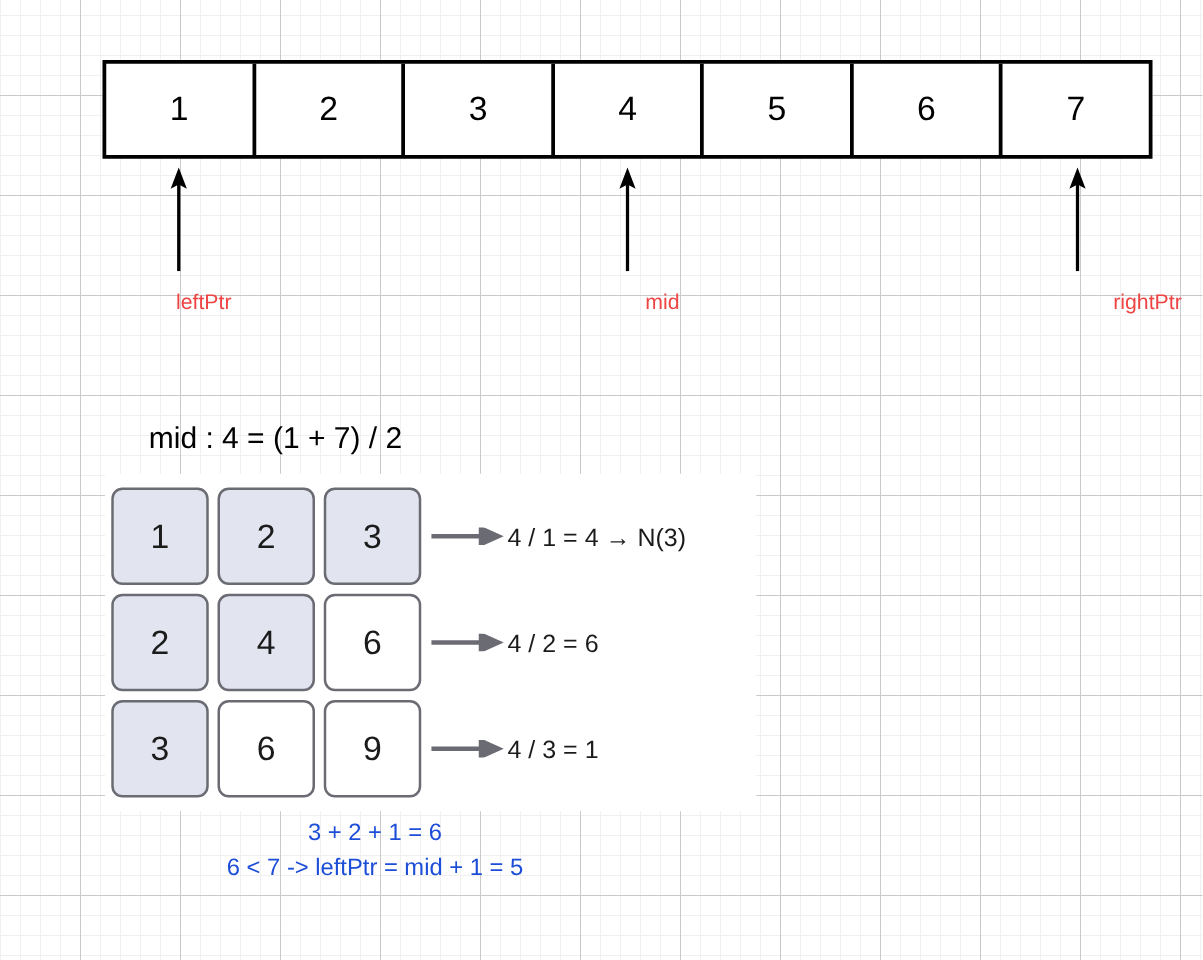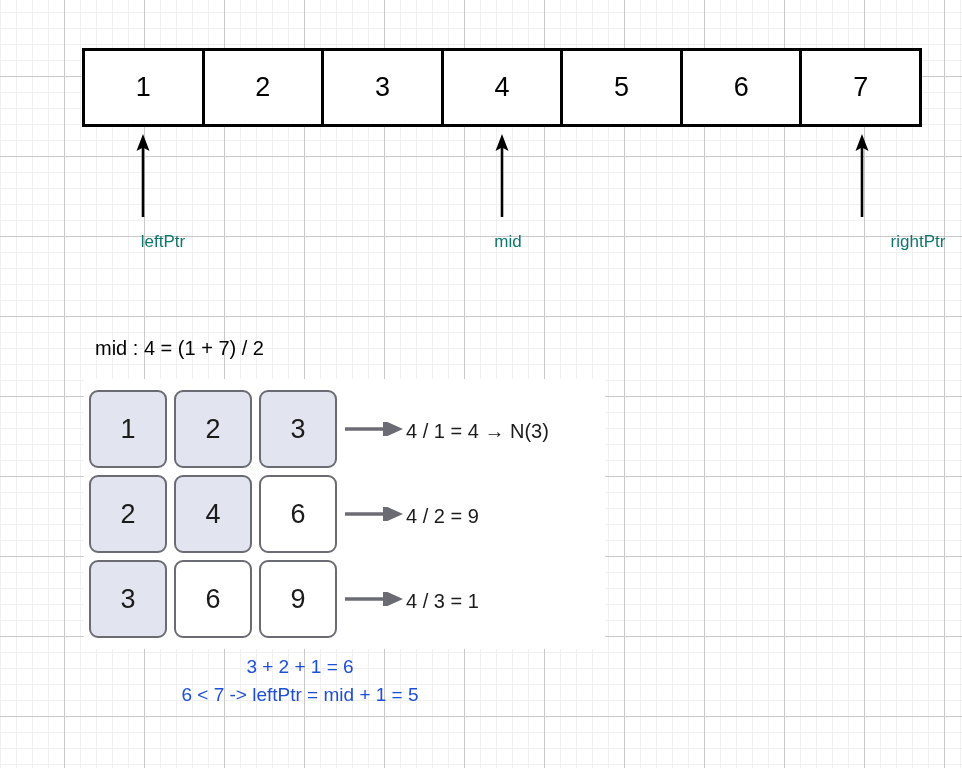--- a/index.html
+++ b/index.html
@@ -75,32 +75,32 @@
 
   
   .ptr-arrow {
     position: absolute;
     width: 22px;
     height: 84px;
   }
   .ptr-label {
     position: absolute;
     font-size: 17px;
-    color: #0f766e;
+    color: #ef4444;
     white-space: nowrap;
     transform: translateX(-50%);
     padding-left: 40px;
   }
 
   
   #mid-formula {
     position: absolute;
-    left: 95px;
+    left: 119px;
     top: 337px;
-    font-size: 20px;
+    font-size: 24px;
     color: #000000;
     white-space: nowrap;
   }
 
   
   #mult-grid {
     position: absolute;
     left: 89px;
     top: 390px;
     display: grid;
@@ -173,21 +173,21 @@
 <svg class="ptr-arrow" style="left:491px; top:133px;" viewBox="0 0 22 84">
   <line x1="11" y1="84" x2="11" y2="12" stroke="#000" stroke-width="2.6"></line>
   <polygon points="11,1 4.5,18 11,14.5 17.5,18" fill="#000"></polygon>
 </svg>
 <svg class="ptr-arrow" style="left:851px; top:133px;" viewBox="0 0 22 84">
   <line x1="11" y1="84" x2="11" y2="12" stroke="#000" stroke-width="2.6"></line>
   <polygon points="11,1 4.5,18 11,14.5 17.5,18" fill="#000"></polygon>
 </svg>
 
 <div class="ptr-label" style="left:143px; top:232px;">leftPtr</div>
-<div class="ptr-label" style="left:488px; top:232px;">mid</div>
+<div class="ptr-label" style="left:510px; top:232px;">mid</div>
 <div class="ptr-label" style="left:862px; top:232px;margin-left:36px;">rightPtr</div>
 
 <div id="mid-formula">mid : 4 = (1 + 7) / 2</div>
 
 <div id="mult-grid">
   <div class="cell shaded">1</div>
   <div class="cell shaded">2</div>
   <div class="cell shaded">3</div>
   <div class="cell shaded">2</div>
   <div class="cell shaded">4</div>
@@ -204,19 +204,19 @@
 <svg class="row-connector" style="top:507px;" viewBox="0 0 60 14">
   <line x1="0" y1="7" x2="40" y2="7" stroke="#6b6b73" stroke-width="3.5"></line>
   <polygon points="58,7 38,16 38,-2" fill="#6b6b73"></polygon>
 </svg>
 <svg class="row-connector" style="top:592px;" viewBox="0 0 60 14">
   <line x1="0" y1="7" x2="40" y2="7" stroke="#6b6b73" stroke-width="3.5"></line>
   <polygon points="58,7 38,16 38,-2" fill="#6b6b73"></polygon>
 </svg>
 
 <div class="row-eq" style="top:431px;">4 / 1 = 4 → N(3)</div>
-<div class="row-eq" style="top:516px;">4 / 2 = 9</div>
+<div class="row-eq" style="top:516px;">4 / 2 = 6</div>
 <div class="row-eq" style="top:601px;">4 / 3 = 1</div>
 
 <div id="summary">
   <div>3 + 2 + 1 = 6</div>
   <div>6 &lt; 7 -&gt; leftPtr = mid + 1 = 5</div>
 </div>
 
 </body></html>

